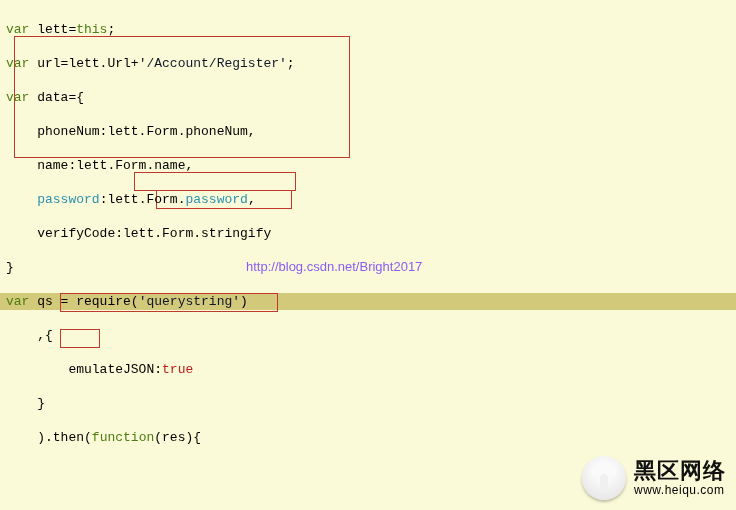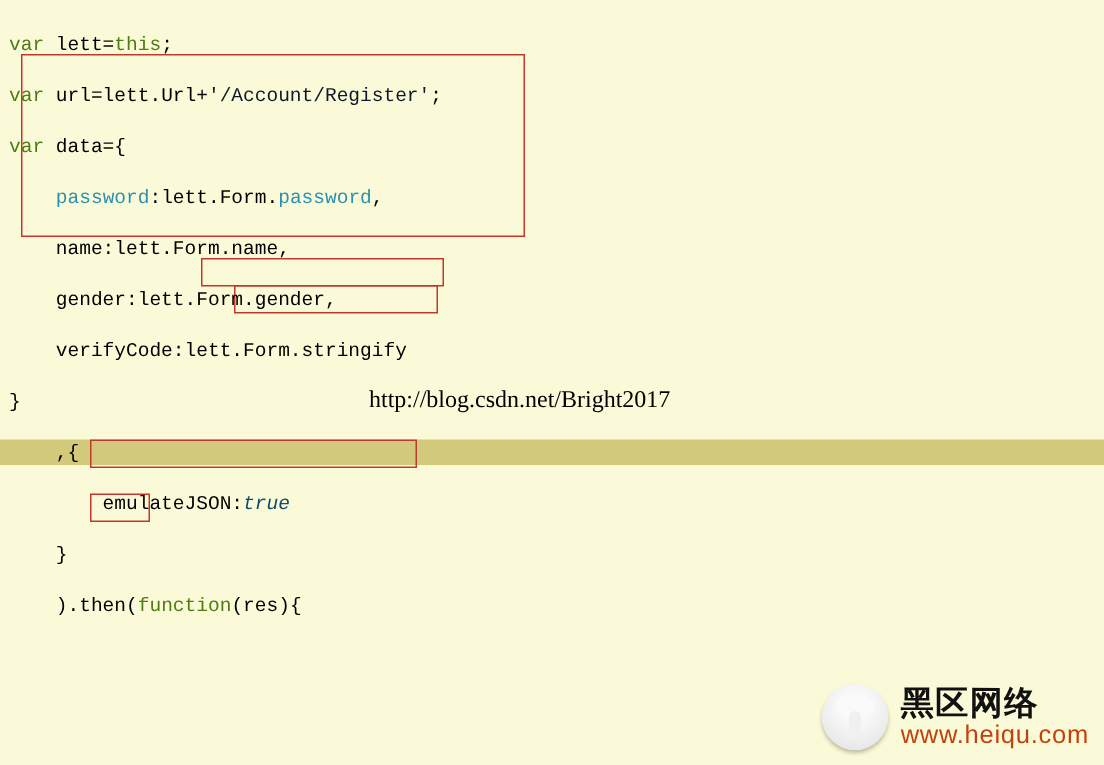--- a/index.html
+++ b/index.html
@@ -16,40 +16,40 @@
     overflow: hidden;
   }
   .code-area {
     padding: 4px 0 0 6px;
     white-space: pre;
   }
   .line { display: block; }
   .kw   { color: #4d7c0f; }     
   .str  { color: #0f172a; }
   .prop { color: #2b91af; }
-  .bool { color: #0c4a6e; font-style: italic; }
+  .bool { color: #b91c1c; }
   .box1 { 
     position: absolute;
     border: 1px solid #c0392b;
     pointer-events: none;
   }
   .hl-line {
     position: absolute;
     left: 0;
     width: 736px;
     height: 17px;
     background: #d3c97a;
     z-index: 0;
   }
   .code-area { position: relative; z-index: 1; }
   .watermark-text {
     position: absolute;
-    color: #000000;
-    font-family: Liberation Serif, serif;
-    font-size: 16px;
+    color: #8b5cf6;
+    font-family: Liberation Sans, sans-serif;
+    font-size: 13px;
     z-index: 0;
     pointer-events: none;
   }
   .logo {
     position: absolute;
     right: 10px;
     bottom: 10px;
     display: flex;
     align-items: center;
     gap: 8px;
@@ -84,47 +84,48 @@
   .logo-text { line-height: 1.1; }
   .logo-text .cn {
     font-family: "Microsoft YaHei", sans-serif;
     font-size: 22px;
     font-weight: bold;
     color: #111;
     letter-spacing: 1px;
   }
   .logo-text .en {
     font-family: Arial, sans-serif;
-    font-size: 17px;
-    color: #c2410c;
+    font-size: 12px;
+    color: #000000;
     letter-spacing: 0.5px;
   }
 </style>
 </head>
 <body>
 
 <div class="hl-line" style="top:293px;"></div>
 
 <div class="watermark-text" style="left:246px; top:258px;">http://blog.csdn.net/Bright2017</div>
 
 <div class="box1" style="left:14px; top:36px; width:334px; height:120px;"></div>
 <div class="box1" style="left:134px; top:172px; width:160px; height:17px;"></div>
 <div class="box1" style="left:156px; top:190px; width:134px; height:17px;"></div>
 <div class="box1" style="left:60px; top:293px; width:216px; height:17px;"></div>
 <div class="box1" style="left:60px; top:329px; width:38px; height:17px;"></div>
 
 <div class="code-area">
 <span class="line"><span class="kw">var</span> lett=<span class="kw">this</span>;</span>
 <span class="line"><span class="kw">var</span> url=lett.Url+<span class="str">'/Account/Register'</span>;</span>
 <span class="line"><span class="kw">var</span> data={</span>
+<span class="line">    phoneNum:lett.Form.phoneNum,</span>
+<span class="line">    name:lett.Form.name,</span>
 <span class="line">    <span class="prop">password</span>:lett.Form.<span class="prop">password</span>,</span>
-<span class="line">    name:lett.Form.name,</span>
-<span class="line">    gender:lett.Form.gender,</span>
 <span class="line">    verifyCode:lett.Form.stringify</span>
 <span class="line">}</span>
+<span class="line"><span class="kw">var</span> qs = require(<span class="str">'querystring'</span>)</span>
 <span class="line">    ,{</span>
 <span class="line">        emulateJSON:<span class="bool">true</span></span>
 <span class="line">    }</span>
 <span class="line">    ).then(<span class="kw">function</span>(res){</span>
 
 
 
 
 
 

